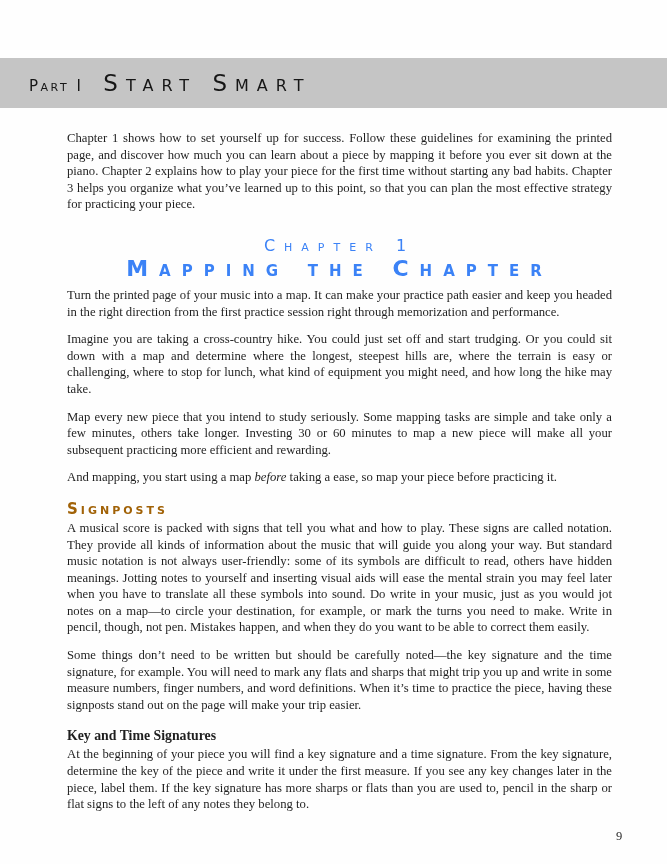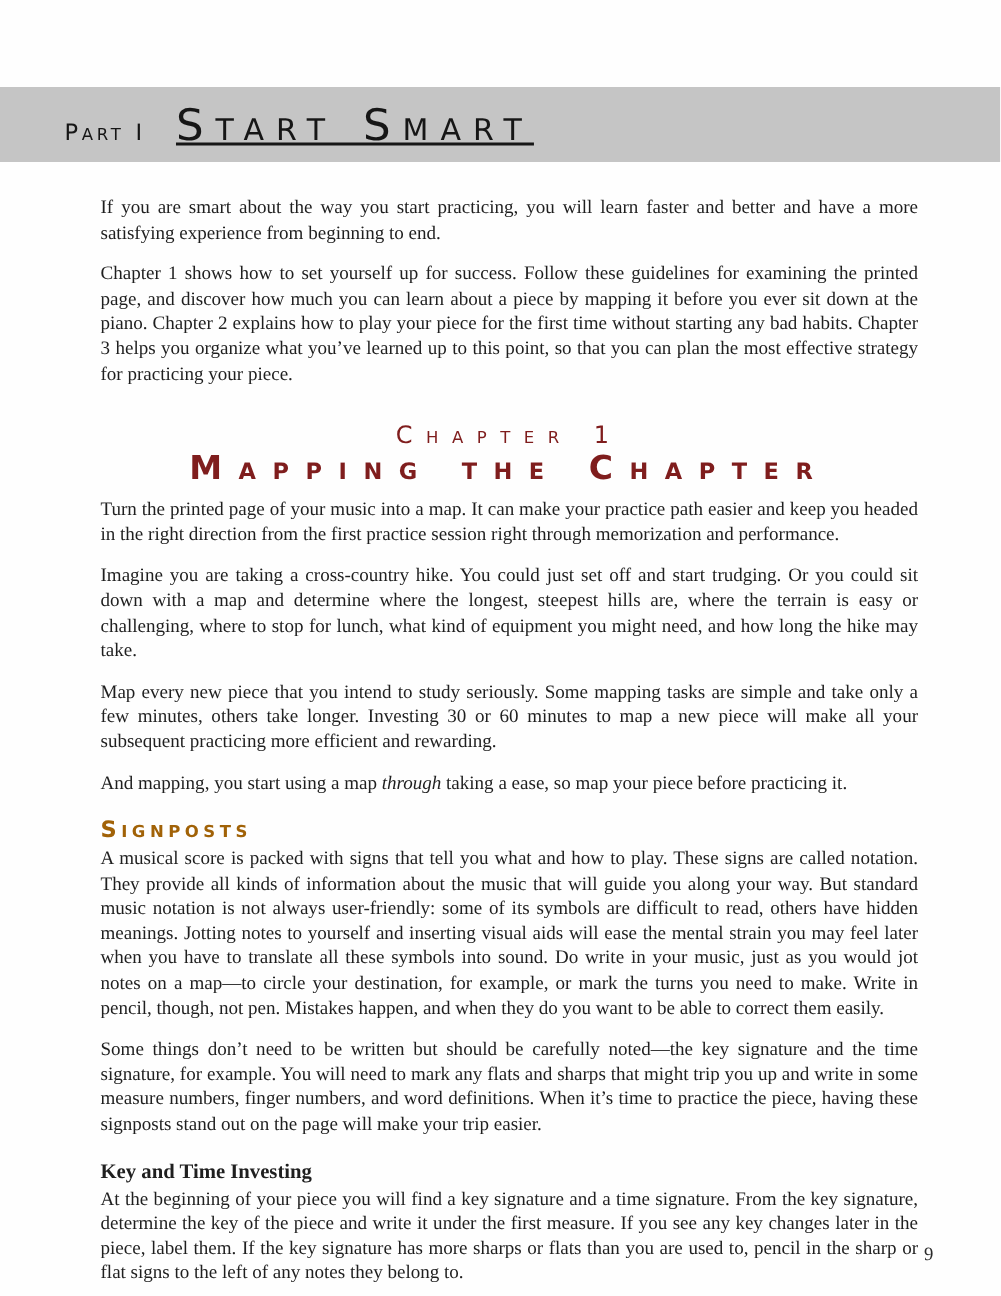--- a/index.html
+++ b/index.html
@@ -20,58 +20,57 @@
   .part-banner {
     position: absolute;
     left: 0;
     top: 58px;
     width: 667px;
     height: 50px;
     background: #c5c5c5;
     display: flex;
     align-items: center;
     box-sizing: border-box;
-    padding-left: 43px;
+    padding-left: 29px;
   }
   .part-banner-inner {
     display: flex;
     align-items: baseline;
     font-family: "DejaVu Sans", sans-serif;
     color: #161616;
   }
   .part-kicker {
     font-variant: small-caps;
     font-size: 15px;
     letter-spacing: 2.5px;
     margin-right: 20px;
   }
   .part-title {
     font-variant: small-caps;
-    font-size: 29px;
+    font-size: 23px;
     letter-spacing: 8px;
-    text-decoration: underline;
   }
   
   .content {
     position: absolute;
     left: 67px;
     top: 130px;
     width: 545px;
     font-size: 12.7px;
     line-height: 16.6px;
     text-align: justify;
   }
   .content p {
     margin: 0 0 11px 0;
   }
   .chapter-head {
     text-align: center;
     margin: 24px 0 6px 0;
     font-family: "DejaVu Sans", sans-serif;
-    color: #7f1d1d;
+    color: #3b82f6;
   }
   .chapter-kicker {
     font-variant: small-caps;
     font-size: 16px;
     letter-spacing: 9px;
     line-height: 18px;
   }
   .chapter-title {
     font-variant: small-caps;
     font-weight: bold;
@@ -116,37 +115,36 @@
 
   <div class="part-banner">
     <div class="part-banner-inner">
       <span class="part-kicker">Part I</span>
       <span class="part-title">Start Smart</span>
     </div>
   </div>
 
   <div class="content">
 
-    <p>If you are smart about the way you start practicing, you will learn faster and better and have a more satisfying experience from beginning to end.</p>
     <p>Chapter 1 shows how to set yourself up for success. Follow these guidelines for examining the printed page, and discover how much you can learn about a piece by mapping it before you ever sit down at the piano. Chapter 2 explains how to play your piece for the first time without starting any bad habits. Chapter 3 helps you organize what you’ve learned up to this point, so that you can plan the most effective strategy for practicing your piece.</p>
 
     <div class="chapter-head">
       <div class="chapter-kicker">Chapter 1</div>
       <div class="chapter-title">Mapping the Chapter</div>
     </div>
 
     <p>Turn the printed page of your music into a map. It can make your practice path easier and keep you headed in the right direction from the first practice session right through memorization and performance.</p>
     <p>Imagine you are taking a cross-country hike. You could just set off and start trudging. Or you could sit down with a map and determine where the longest, steepest hills are, where the terrain is easy or challenging, where to stop for lunch, what kind of equipment you might need, and how long the hike may take.</p>
     <p>Map every new piece that you intend to study seriously. Some mapping tasks are simple and take only a few minutes, others take longer. Investing 30 or 60 minutes to map a new piece will make all your subsequent practicing more efficient and rewarding.</p>
-    <p><span>And mapping, you start using a map </span><span class="italic">through</span><span> taking a ease, so map your piece before practicing it.</span></p>
+    <p><span>And mapping, you start using a map </span><span class="italic">before</span><span> taking a ease, so map your piece before practicing it.</span></p>
 
     <div class="section-heading">Signposts</div>
     <p>A musical score is packed with signs that tell you what and how to play. These signs are called notation. They provide all kinds of information about the music that will guide you along your way. But standard music notation is not always user-friendly: some of its symbols are difficult to read, others have hidden meanings. Jotting notes to yourself and inserting visual aids will ease the mental strain you may feel later when you have to translate all these symbols into sound. Do write in your music, just as you would jot notes on a map—to circle your destination, for example, or mark the turns you need to make. Write in pencil, though, not pen. Mistakes happen, and when they do you want to be able to correct them easily.</p>
     <p>Some things don’t need to be written but should be carefully noted—the key signature and the time signature, for example. You will need to mark any flats and sharps that might trip you up and write in some measure numbers, finger numbers, and word definitions. When it’s time to practice the piece, having these signposts stand out on the page will make your trip easier.</p>
 
-    <div class="subsection-heading">Key and Time Investing</div>
+    <div class="subsection-heading">Key and Time Signatures</div>
     <p>At the beginning of your piece you will find a key signature and a time signature. From the key signature, determine the key of the piece and write it under the first measure. If you see any key changes later in the piece, label them. If the key signature has more sharps or flats than you are used to, pencil in the sharp or flat signs to the left of any notes they belong to.</p>
 
   </div>
 
   <div class="page-number">9</div>
 
 </div>
 
 </body></html>

